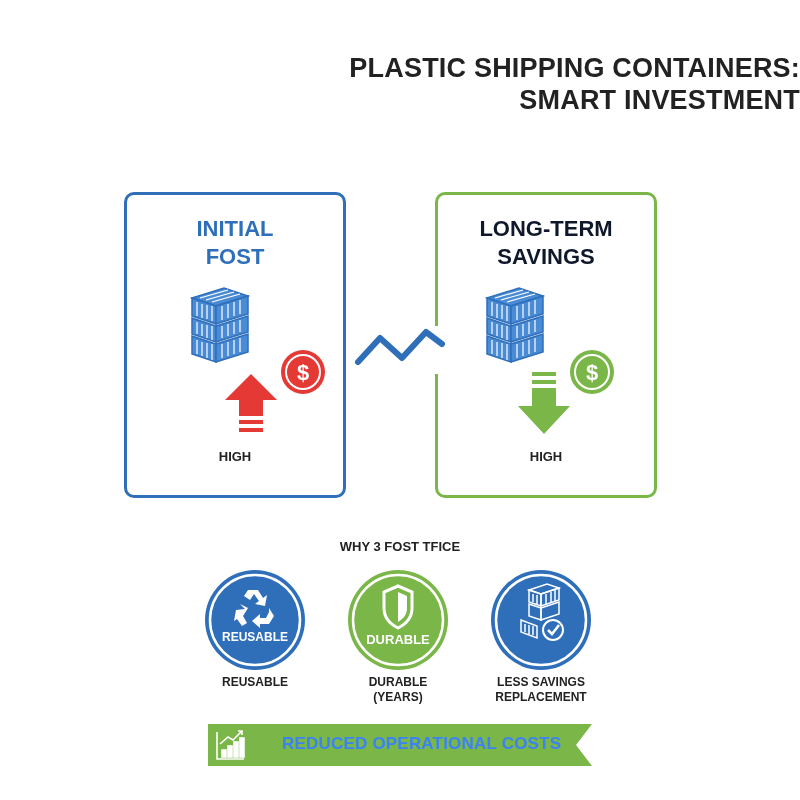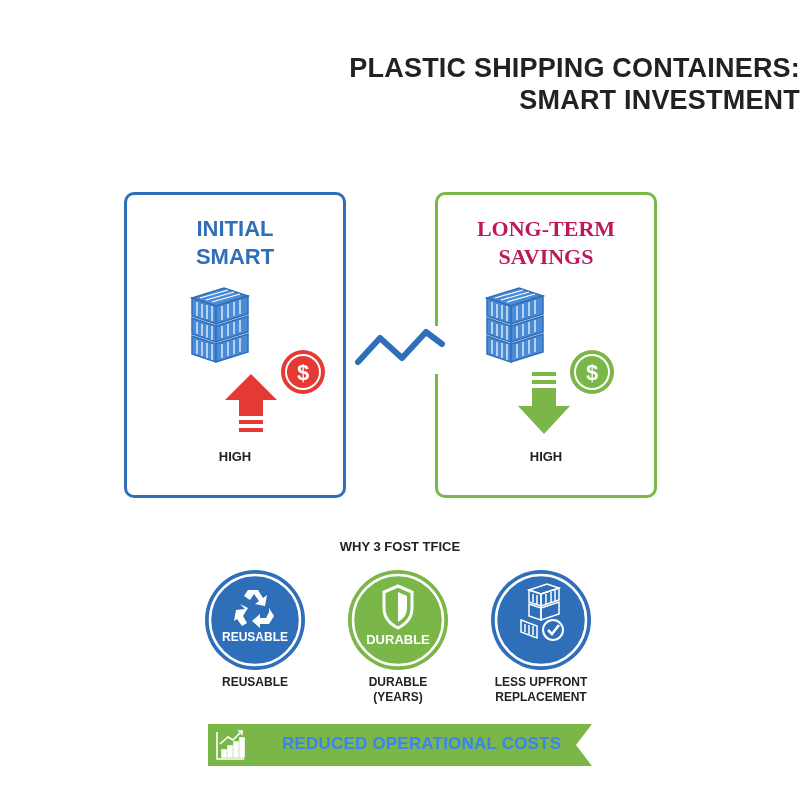--- a/index.html
+++ b/index.html
@@ -15,21 +15,21 @@
     position:absolute; top:192px; width:222px; height:306px; border-radius:10px;
     border:3px solid; box-sizing:border-box; background:#fff;
   }
   .panel.left { left:124px; border-color:#2f6fba; }
   .panel.right { left:435px; border-color:#7ab648; }
   .panel-title {
     position:absolute; left:0; top:20px; width:100%; text-align:center;
     font-weight:700; font-size:22px; line-height:28px;
   }
   .left .panel-title { color:#2f6fba; }
-  .right .panel-title { color:#be185d;font-family:Liberation Serif, serif; }
+  .right .panel-title { color:#0f172a; }
   .panel-caption {
     position:absolute; left:0; top:252px; width:100%; text-align:center;
     font-weight:700; font-size:13px; line-height:19px; color:#222;
   }
   .icon { position:absolute; }
   .gap-mask { position:absolute; background:#fff; }
   .zigzag { position:absolute; left:352px; top:318px; }
   .section-title {
     position:absolute; left:0; top:539px; width:800px; text-align:center;
     font-weight:700; font-size:13px; color:#222;
@@ -51,21 +51,21 @@
 <body>
 
 <div class="title">
   <div>PLASTIC SHIPPING CONTAINERS:</div>
   <div>SMART INVESTMENT</div>
 </div>
 
 <div class="panel left">
   <div class="panel-title">
     <div>INITIAL</div>
-    <div>SMART</div>
+    <div>FOST</div>
   </div>
   <div class="panel-caption">
     <div>HIGH</div>
   </div>
 </div>
 
 <div class="panel right">
   <div class="panel-title">
     <div>LONG-TERM</div>
     <div>SAVINGS</div>
@@ -234,21 +234,21 @@
       <line x1="62" y1="24" x2="62" y2="34"></line>
       <line x1="66" y1="22" x2="66" y2="33"></line>
     <line x1="36" y1="56" x2="36" y2="64"></line>
       <line x1="40" y1="57" x2="40" y2="66"></line>
       <line x1="44" y1="58" x2="44" y2="67"></line>
     <circle cx="64" cy="62" r="10" fill="#2f6fba" stroke-width="2"></circle>
     <polyline points="59,62 63,66 70,57" stroke-width="2.5"></polyline>
   </g>
 </svg>
 <div class="badge-caption" style="left:461px;">
-  <div>LESS UPFRONT</div>
+  <div>LESS SAVINGS</div>
   <div>REPLACEMENT</div>
 </div>
 
 <svg class="banner" width="384" height="42" viewBox="0 0 384 42">
   <polygon points="0,0 384,0 368,21 384,42 0,42" fill="#7ab648"></polygon>
   <g fill="none" stroke="#fff" stroke-width="1.6">
     <polyline points="9,8 9,35 36,35"></polyline>
     <rect x="14" y="26" width="4" height="7" fill="#fff"></rect>
     <rect x="20" y="22" width="4" height="11" fill="#fff"></rect>
     <rect x="26" y="18" width="4" height="15" fill="#fff"></rect>

